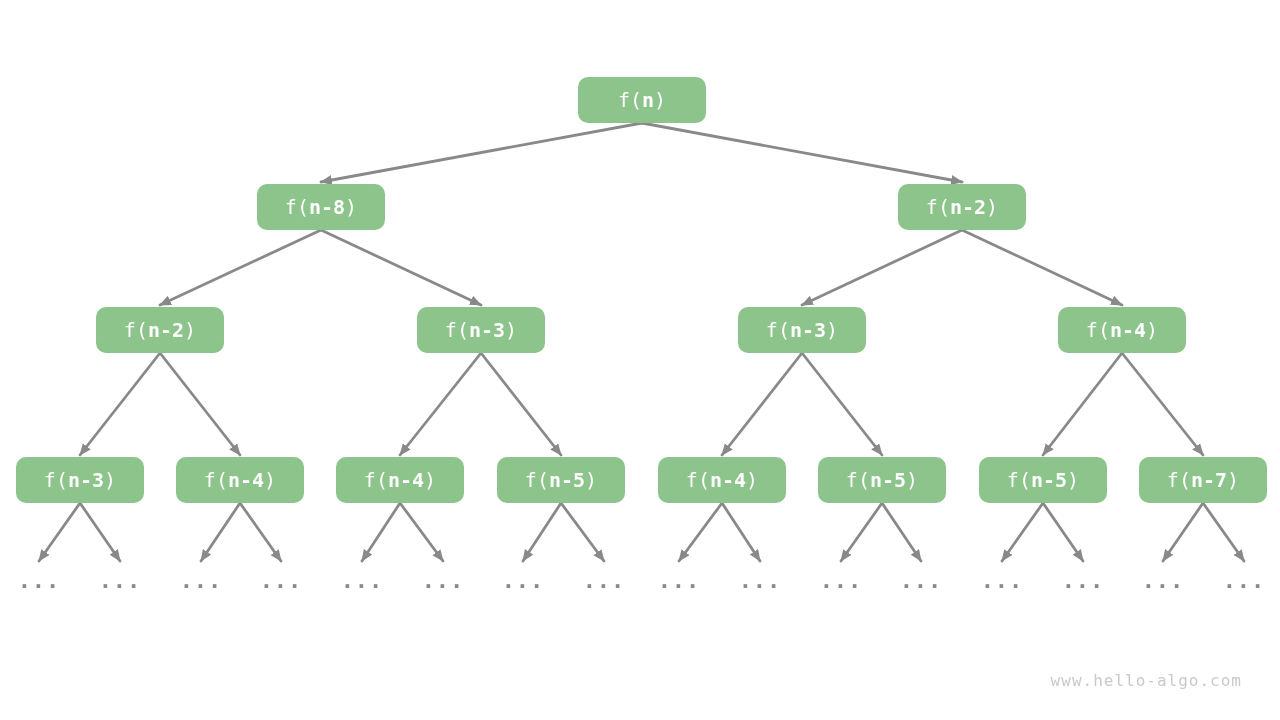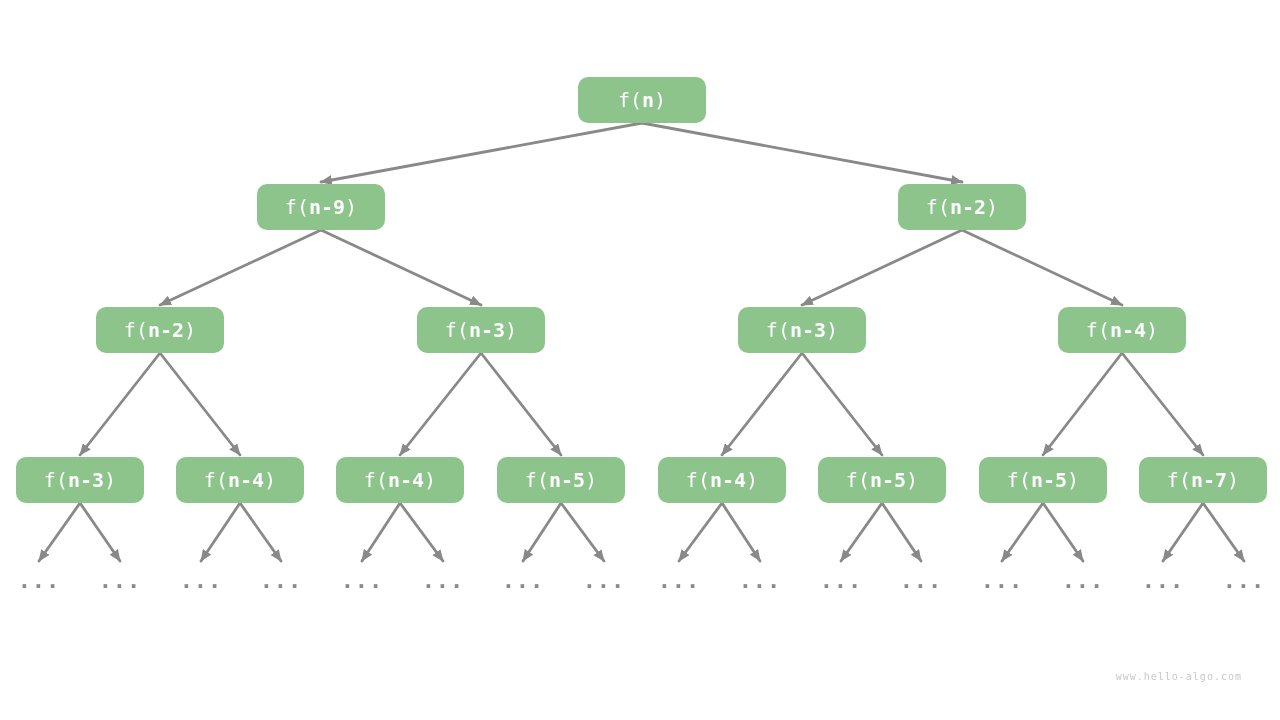--- a/index.html
+++ b/index.html
@@ -41,21 +41,21 @@
     font-size: 22px;
     font-weight: bold;
     line-height: 20px;
     letter-spacing: 1px;
     user-select: none;
   }
   .watermark {
     position: absolute;
     right: 38px;
     top: 671px;
-    font-size: 10px;
+    font-size: 16px;
     letter-spacing: 1px;
     color: var(--wm);
     user-select: none;
   }
 </style>
 </head>
 <body>
 
 <div class="stage">
   <svg id="edge-layer" width="1280" height="720" viewBox="0 0 1280 720">
@@ -93,21 +93,21 @@
         <line x1="882" y1="503" x2="921" y2="561" stroke="#898989" stroke-width="2.8" stroke-linecap="round" marker-end="url(#ah)"></line>
         <line x1="1043" y1="503" x2="1002" y2="561" stroke="#898989" stroke-width="2.8" stroke-linecap="round" marker-end="url(#ah)"></line>
         <line x1="1043" y1="503" x2="1083" y2="561" stroke="#898989" stroke-width="2.8" stroke-linecap="round" marker-end="url(#ah)"></line>
         <line x1="1203" y1="503" x2="1163" y2="561" stroke="#898989" stroke-width="2.8" stroke-linecap="round" marker-end="url(#ah)"></line>
         <line x1="1203" y1="503" x2="1244" y2="561" stroke="#898989" stroke-width="2.8" stroke-linecap="round" marker-end="url(#ah)"></line>
       </g>
   </svg>
 
   <div class="watermark">www.hello-algo.com</div>
 <div class="node" style="left: 578px; top: 77px;"><span>f(</span><span class="arg">n</span><span>)</span></div>
-    <div class="node" style="left: 257px; top: 184px;"><span>f(</span><span class="arg">n-9</span><span>)</span></div>
+    <div class="node" style="left: 257px; top: 184px;"><span>f(</span><span class="arg">n-8</span><span>)</span></div>
     <div class="node" style="left: 898px; top: 184px;"><span>f(</span><span class="arg">n-2</span><span>)</span></div>
     <div class="node" style="left: 96px; top: 307px;"><span>f(</span><span class="arg">n-2</span><span>)</span></div>
     <div class="node" style="left: 417px; top: 307px;"><span>f(</span><span class="arg">n-3</span><span>)</span></div>
     <div class="node" style="left: 738px; top: 307px;"><span>f(</span><span class="arg">n-3</span><span>)</span></div>
     <div class="node" style="left: 1058px; top: 307px;"><span>f(</span><span class="arg">n-4</span><span>)</span></div>
     <div class="node" style="left: 16px; top: 457px;"><span>f(</span><span class="arg">n-3</span><span>)</span></div>
     <div class="node" style="left: 176px; top: 457px;"><span>f(</span><span class="arg">n-4</span><span>)</span></div>
     <div class="node" style="left: 336px; top: 457px;"><span>f(</span><span class="arg">n-4</span><span>)</span></div>
     <div class="node" style="left: 497px; top: 457px;"><span>f(</span><span class="arg">n-5</span><span>)</span></div>
     <div class="node" style="left: 658px; top: 457px;"><span>f(</span><span class="arg">n-4</span><span>)</span></div>

